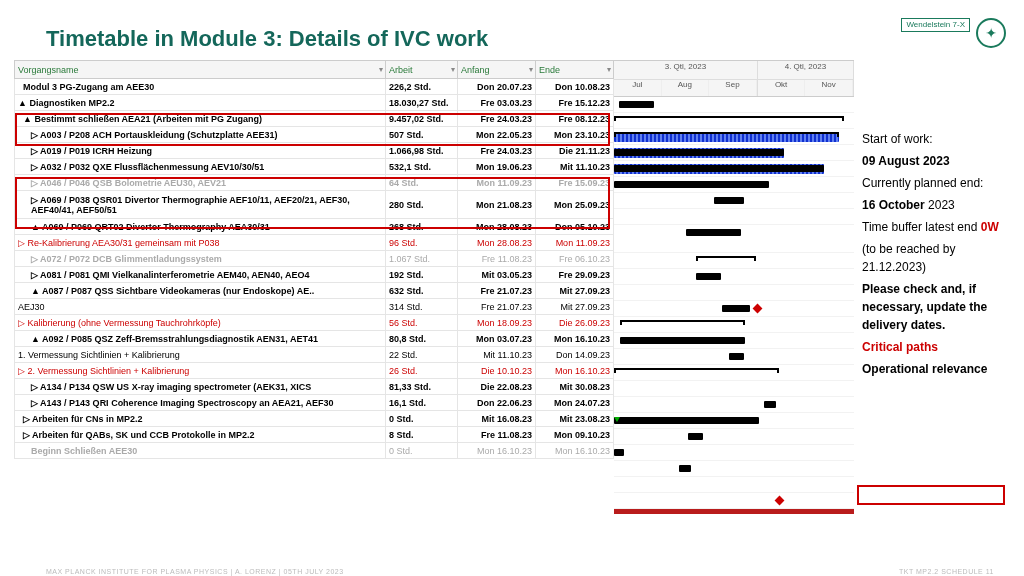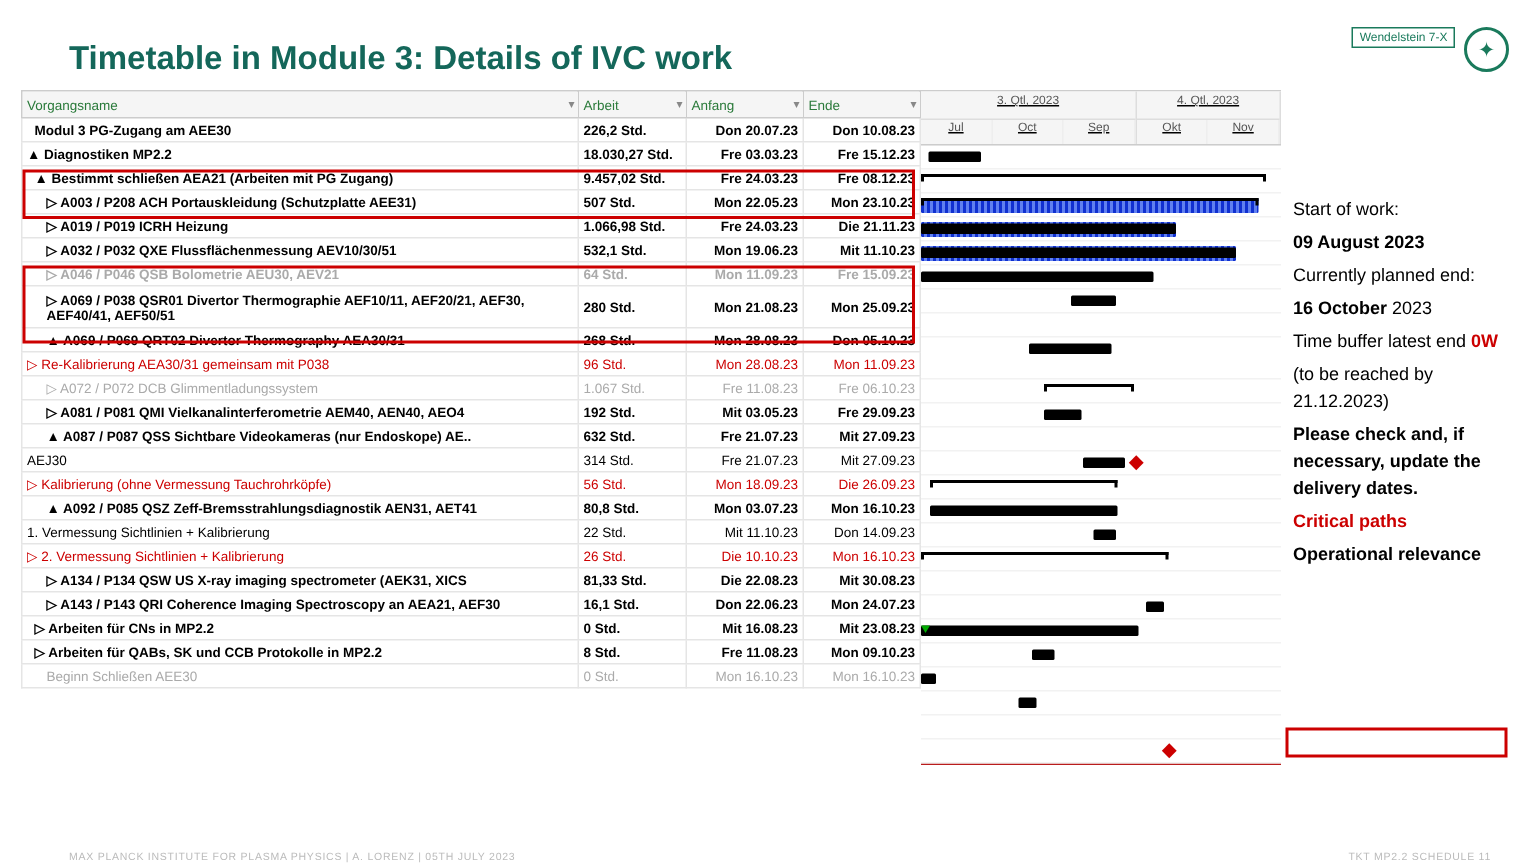--- a/index.html
+++ b/index.html
@@ -15,27 +15,27 @@
   th .arrow { position:absolute; right:2px; top:4px; font-size:8px; color:#888;}
   th.work, th.start, th.end { text-align:left; }
   td { border:1px solid #e5e5e5; padding:1px 3px; height:16px; white-space:nowrap; overflow:hidden; text-overflow:ellipsis;}
   td.work { text-align:left; width:72px;}
   td.start, td.end { text-align:right; width:78px;}
   td.name { max-width:280px;}
   tr.bold td { font-weight:bold; }
   tr.grey td { color:#aaa; }
   tr.red td.name, tr.red td.work, tr.red td.start, tr.red td.end { color:#c00; }
   .ind1 { padding-left:8px;}
-  .ind2 { padding-left:16px;}
+  .ind2 { padding-left:16px;font-weight:bold;}
   .ind3 { }
   .boxA { position:absolute; border:2px solid #c00; pointer-events:none; z-index:5;}
   #b1 { top:53px; left:1px; width:595px; height:33px;}
   #b2 { top:117px; left:1px; width:595px; height:52px;}
   #b3 { position:absolute; border:2px solid #c00; top:485px; left:857px; width:148px; height:20px; z-index:5;}
-  .gantt { width:240px; font-size:8px; position:relative; border-top:1px solid #ccc; border-bottom:1px solid #b91c1c;text-decoration:underline;}
+  .gantt { width:240px; font-size:8px; position:relative; border-top:1px solid #ccc; border-bottom:5px solid #b91c1c;}
   .ghead { display:flex; height:36px; border-bottom:1px solid #ccc; background:#f5f5f5;}
   .gcol { flex:1; border-right:1px solid #ddd; display:flex; flex-direction:column;}
   .gtop { flex:1; border-bottom:1px solid #ddd; text-align:center; font-size:8px; padding-top:1px; color:#555;}
   .gbot { flex:1; display:flex;}
   .gm { flex:1; text-align:center; font-size:8px; color:#555; border-right:1px solid #eee;}
   .grow { height:16px; border-bottom:1px solid #f2f2f2; position:relative;}
   .bar { position:absolute; height:7px; top:4px; border-radius:1px;}
   .bbar { background:#000;}
   .blue { background:repeating-linear-gradient(90deg,#1030d0,#1030d0 2px,#6080f0 2px,#6080f0 4px); height:10px; top:3px;}
   .bracket { border-top:2px solid #000; border-left:2px solid #000; border-right:2px solid #000; height:5px; top:3px; position:absolute;}
@@ -214,21 +214,21 @@
         </tbody>
     </table>
   </div>
 
   <div class="gantt">
     <div class="ghead">
       <div class="gcol" style="flex:3">
         <div class="gtop">3. Qtl, 2023</div>
         <div class="gbot">
           <div class="gm">Jul</div>
-          <div class="gm">Oct</div>
+          <div class="gm">Aug</div>
           <div class="gm">Sep</div>
         </div>
       </div>
       <div class="gcol" style="flex:2">
         <div class="gtop">4. Qtl, 2023</div>
         <div class="gbot">
           <div class="gm">Okt</div>
           <div class="gm">Nov</div>
         </div>
       </div>

